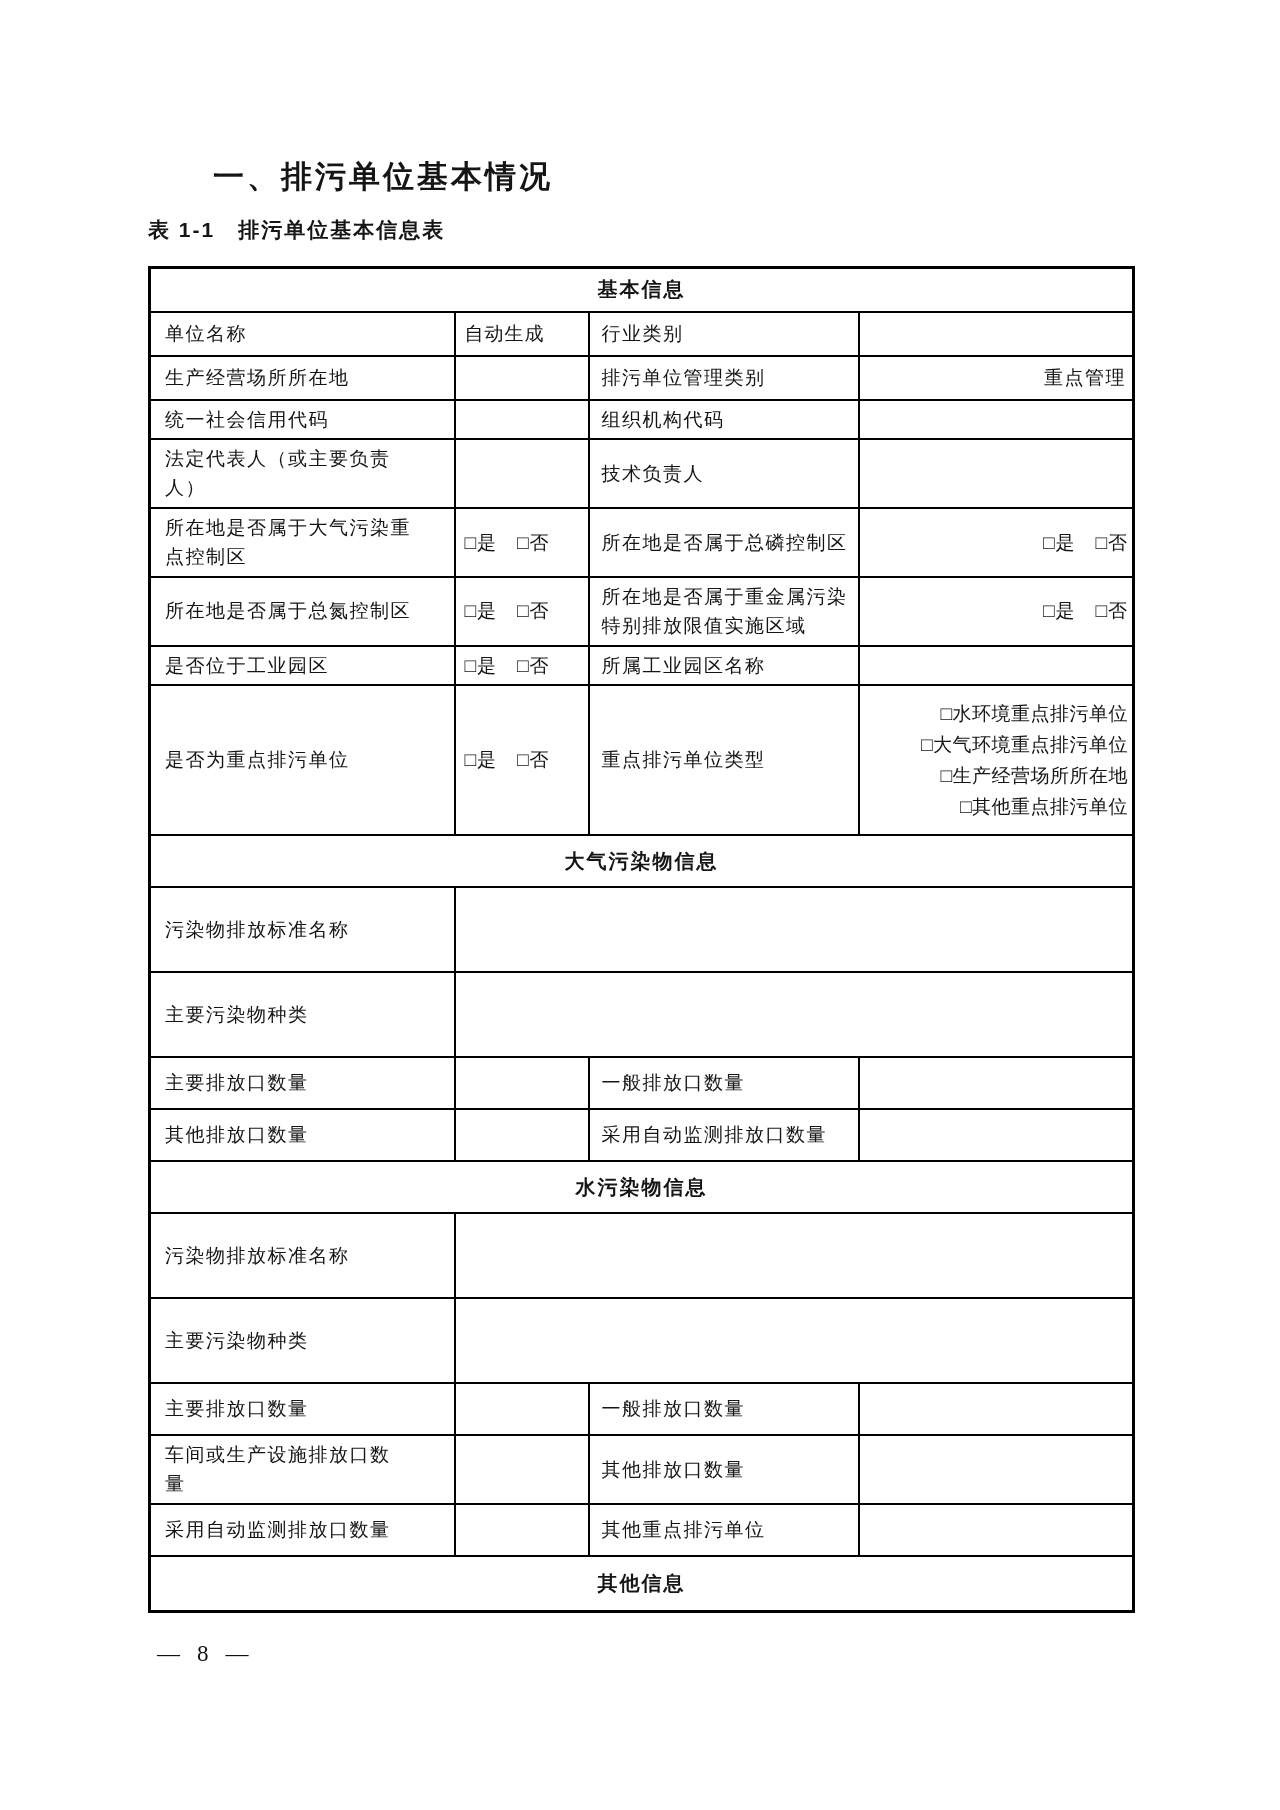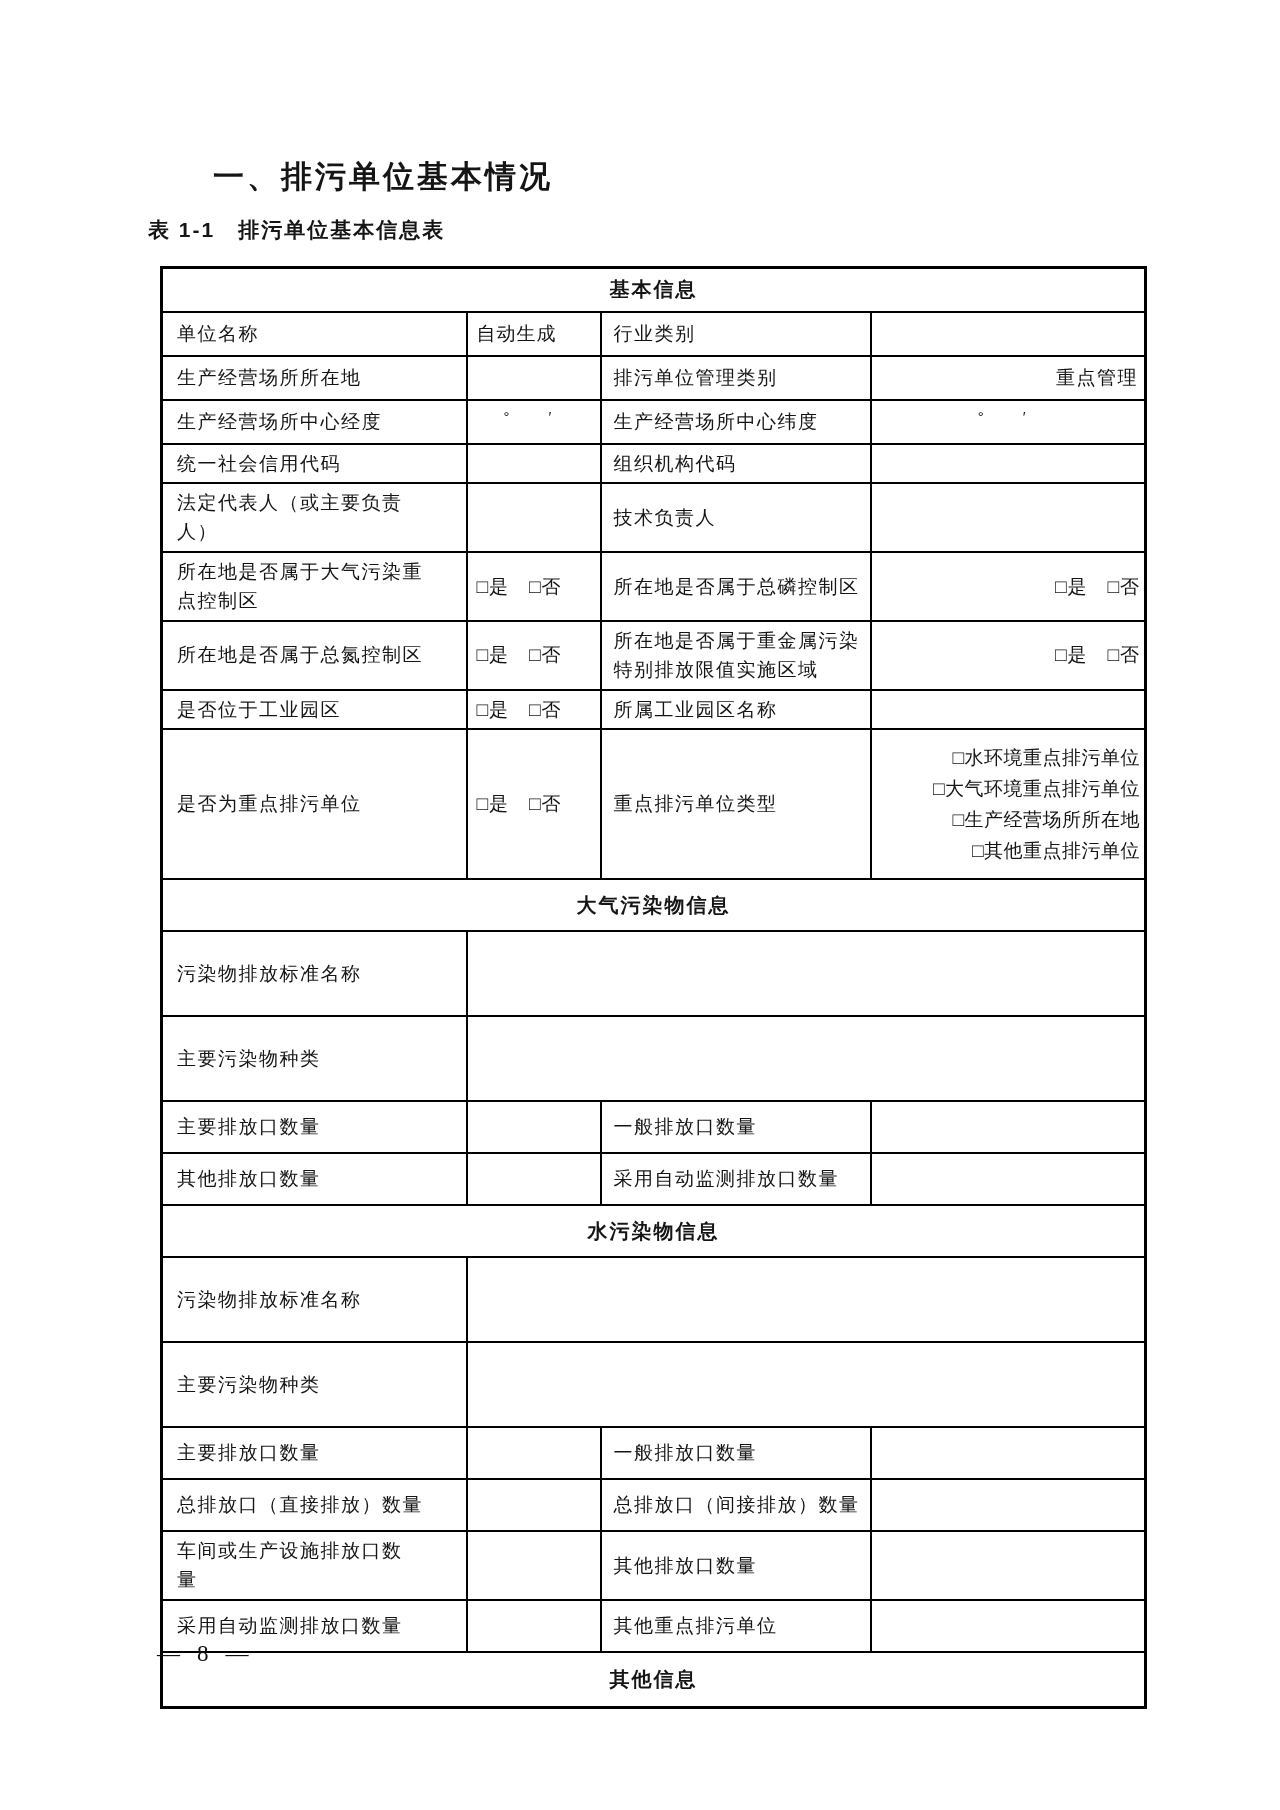--- a/index.html
+++ b/index.html
@@ -13,21 +13,20 @@
     font-size:31px;font-weight:bold;letter-spacing:3px;
   }
   .table-title{
     position:absolute;left:148px;top:216px;width:820px;text-align:left;
     font-size:21px;font-weight:bold;letter-spacing:2px;
   }
   table.main{
     position:absolute;left:148px;top:266px;width:984px;
     border-collapse:collapse;table-layout:fixed;
     border:3px solid #000;
-    margin-left:12px;
   }
   td{
     border:2px solid #000;
     font-size:19px;letter-spacing:1.5px;
     padding:4px 26px 4px 14px;
     vertical-align:middle;line-height:1.55;
     overflow:hidden;
   }
   td.c3{padding:4px 8px 4px 12px;}
   td.c4{padding:4px 6px 4px 12px;text-align:right;}
@@ -77,26 +76,20 @@
     <td class="c4"></td>
   </tr>
 
   <tr class="h44">
     <td>生产经营场所所在地</td>
     <td class="chk"></td>
     <td class="c3">排污单位管理类别</td>
     <td class="c4">重点管理</td>
   </tr>
 
-  <tr class="h44">
-    <td>生产经营场所中心经度</td>
-    <td class="deg"><span class="degmarks">°　′</span></td>
-    <td class="c3">生产经营场所中心纬度</td>
-    <td class="deg c4"><span class="degmarks">°　′</span></td>
-  </tr>
 
   <tr class="h46">
     <td>统一社会信用代码</td>
     <td class="chk"></td>
     <td class="c3">组织机构代码</td>
     <td class="c4"></td>
   </tr>
 
   <tr class="h62">
     <td>法定代表人（或主要负责人）</td>
@@ -180,26 +173,20 @@
     <td class="span3" colspan="3"></td>
   </tr>
 
   <tr class="h52">
     <td>主要排放口数量</td>
     <td class="chk"></td>
     <td class="c3">一般排放口数量</td>
     <td class="c4"></td>
   </tr>
 
-  <tr class="h52">
-    <td>总排放口（直接排放）数量</td>
-    <td class="chk"></td>
-    <td class="c3">总排放口（间接排放）数量</td>
-    <td class="c4"></td>
-  </tr>
 
   <tr class="h66">
     <td style="padding-right:46px">车间或生产设施排放口数量</td>
     <td class="chk"></td>
     <td class="c3">其他排放口数量</td>
     <td class="c4"></td>
   </tr>
 
   <tr class="h52">
     <td>采用自动监测排放口数量</td>

